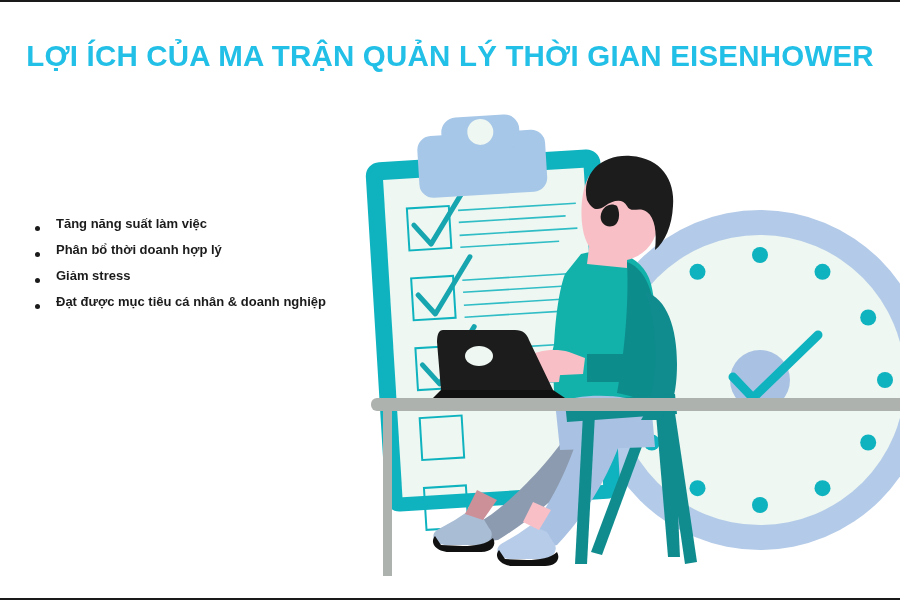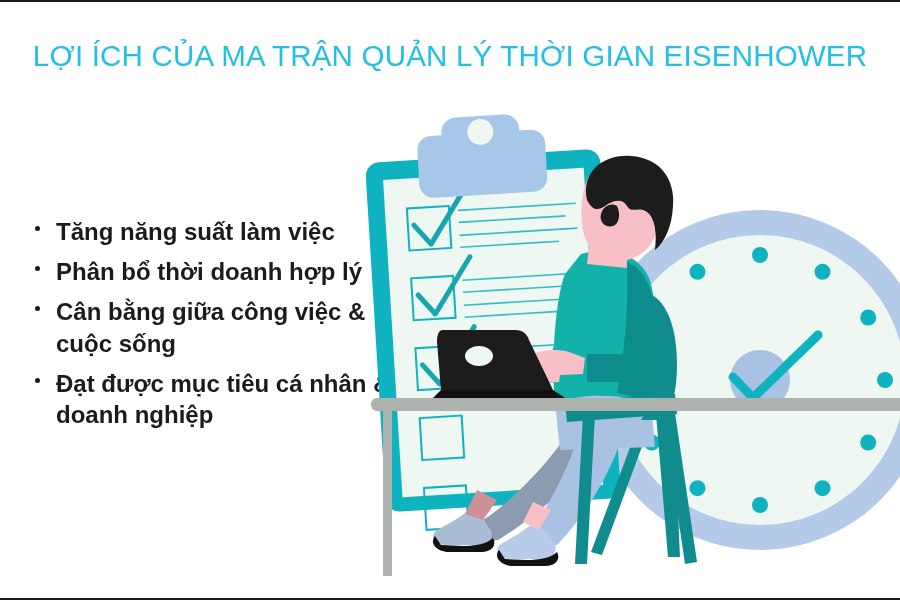--- a/index.html
+++ b/index.html
@@ -21,42 +21,42 @@
     box-sizing: border-box;
   }
   
   #title {
     position: absolute;
     left: 0;
     top: 38px;
     width: 900px;
     text-align: center;
     font-size: 29.5px;
-    font-weight: normal;
+    font-weight: bold;
     letter-spacing: 0.2px;
     color: #22bfe6;
     font-family: "Liberation Sans", "DejaVu Sans", sans-serif;
     white-space: nowrap;
     line-height: 1.1;
   }
   
   #benefits {
     position: absolute;
     left: 34px;
     top: 214px;
     width: 360px;
     margin: 0;
     padding: 0;
     list-style: none;
   }
   #benefits li {
     position: relative;
     padding-left: 22px;
     margin-bottom: 9px;
-    font-size: 24px;
+    font-size: 13px;
     font-weight: bold;
     color: #1b1b1b;
     line-height: 1.30;
     font-family: "Liberation Sans", "DejaVu Sans", sans-serif;
   }
   #benefits li::before {
     content: "";
     position: absolute;
     left: 1px;
     top: 10px;
@@ -83,21 +83,21 @@
   <div id="title">LỢI ÍCH CỦA MA TRẬN QUẢN LÝ THỜI GIAN EISENHOWER</div>
 
   <ul id="benefits">
     <li>
       <span>Tăng năng suất làm việc</span>
     </li>
     <li>
       <span>Phân bổ thời doanh hợp lý</span>
     </li>
     <li>
-      <span>Cân bằng giữa công việc &amp; cuộc sống</span>
+      <span>Giảm stress</span>
     </li>
     <li>
       <span>Đạt được mục tiêu cá nhân &amp; doanh nghiệp</span>
     </li>
   </ul>
 
   <div id="illustration">
     <svg viewBox="0 0 545 490" width="545" height="490" xmlns="http://www.w3.org/2000/svg">
 
       <g>

